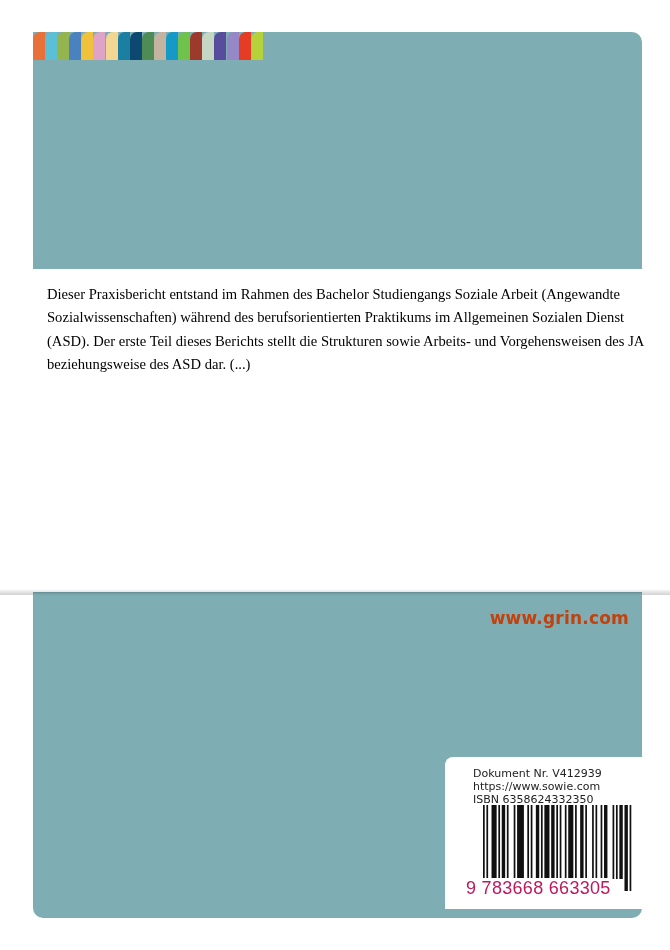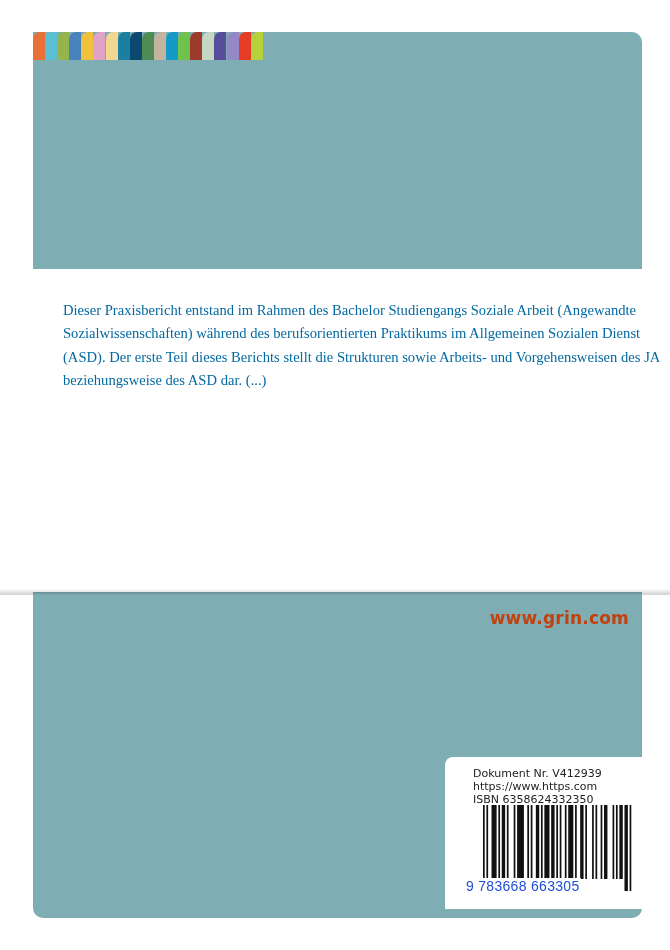--- a/index.html
+++ b/index.html
@@ -19,22 +19,22 @@
   }
   .tab {
     width: 12px; height: 28px;
     border-top-left-radius: 7px;
     border-top-right-radius: 0;
     margin-right: 0.1px;
   }
   .blurb {
     position: absolute; left: 47px; top: 283px; width: 600px;
     font-family: "Liberation Serif", "DejaVu Serif", serif;
-    font-size: 14.6px; line-height: 23.4px; color: #0369a1;
-    margin: 16px;
+    font-size: 14.6px; line-height: 23.4px; color: #000000;
+    margin: 0;
   }
   .shadow-line {
     position: absolute; left: 0; top: 589px; width: 670px; height: 6px;
     background: linear-gradient(to bottom, rgba(0,0,0,0) 0%, rgba(0,0,0,0.10) 50%, rgba(0,0,0,0.18) 100%);
   }
   .panel-bottom {
     position: absolute; left: 33px; top: 592px; width: 609px; height: 326px;
     background: #7eadb4;
     border-bottom-right-radius: 10px;
     border-bottom-left-radius: 10px;
@@ -51,21 +51,21 @@
     border-top-left-radius: 8px;
   }
   .bc-text {
     position: absolute; left: 28px; font-size: 11px; color: #222; line-height: 13px;
     font-family: "DejaVu Sans", "Liberation Sans", sans-serif;
   }
   .barcode {
     position: absolute; left: 38px; top: 48px; width: 150px; height: 86px;
   }
   .bc-digits {
-    position: absolute; left: 20px; top: 121px; font-size: 14px; color: #1d4ed8;
+    position: absolute; left: 20px; top: 121px; font-size: 18px; color: #be185d;
     font-family: "Liberation Sans", sans-serif; letter-spacing: 0.3px;
     background: #fff; padding: 0 1px;
   }
 </style>
 </head>
 <body>
 
 <div class="panel-top"></div>
 <div class="tabs" id="tabs">
     <div class="tab" style="background: rgb(232, 113, 58);"></div>
@@ -91,21 +91,21 @@
 
 <p class="blurb">Dieser Praxisbericht entstand im Rahmen des Bachelor Studiengangs Soziale Arbeit (Angewandte Sozialwissenschaften) während des berufsorientierten Praktikums im Allgemeinen Sozialen Dienst (ASD). Der erste Teil dieses Berichts stellt die Strukturen sowie Arbeits- und Vorgehensweisen des JA beziehungsweise des ASD dar. (...)</p>
 
 <div class="shadow-line"></div>
 <div class="panel-bottom"></div>
 
 <div class="site-url">www.grin.com</div>
 
 <div class="barcode-box">
   <div class="bc-text" style="top:10px">Dokument Nr. V412939</div>
-  <div class="bc-text" style="top:23px">https://www.https.com</div>
+  <div class="bc-text" style="top:23px">https://www.sowie.com</div>
   <div class="bc-text" style="top:36px">ISBN 6358624332350</div>
   <svg class="barcode" viewBox="0 0 150 86" preserveAspectRatio="none" id="barcode">
       <rect x="0" y="0" width="1.7045454545454546" height="86" fill="#111"></rect>
       <rect x="3.409090909090909" y="0" width="1.7045454545454546" height="86" fill="#111"></rect>
       <rect x="8.522727272727273" y="0" width="5.113636363636363" height="74" fill="#111"></rect>
       <rect x="15.340909090909092" y="0" width="1.7045454545454546" height="74" fill="#111"></rect>
       <rect x="18.75" y="0" width="3.409090909090909" height="74" fill="#111"></rect>
       <rect x="23.863636363636363" y="0" width="1.7045454545454546" height="74" fill="#111"></rect>
       <rect x="30.68181818181818" y="0" width="1.7045454545454546" height="74" fill="#111"></rect>
       <rect x="34.090909090909086" y="0" width="6.818181818181818" height="74" fill="#111"></rect>

